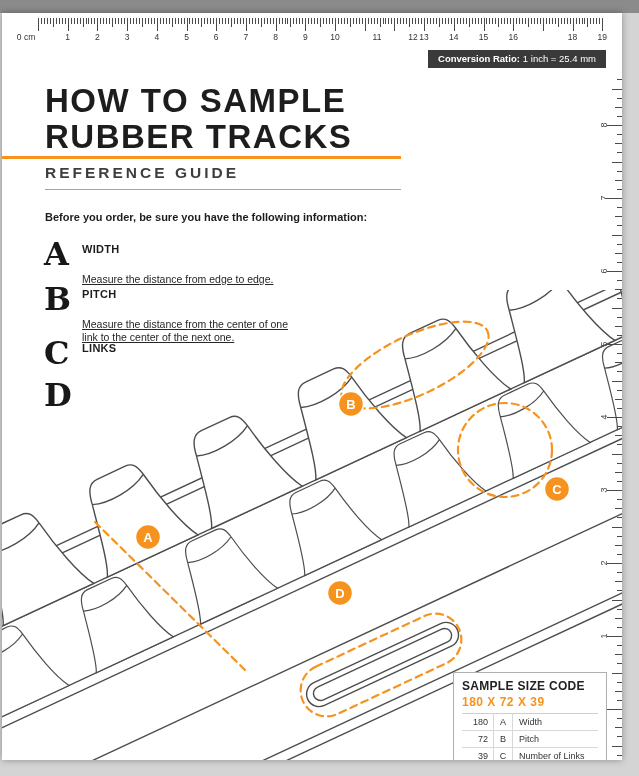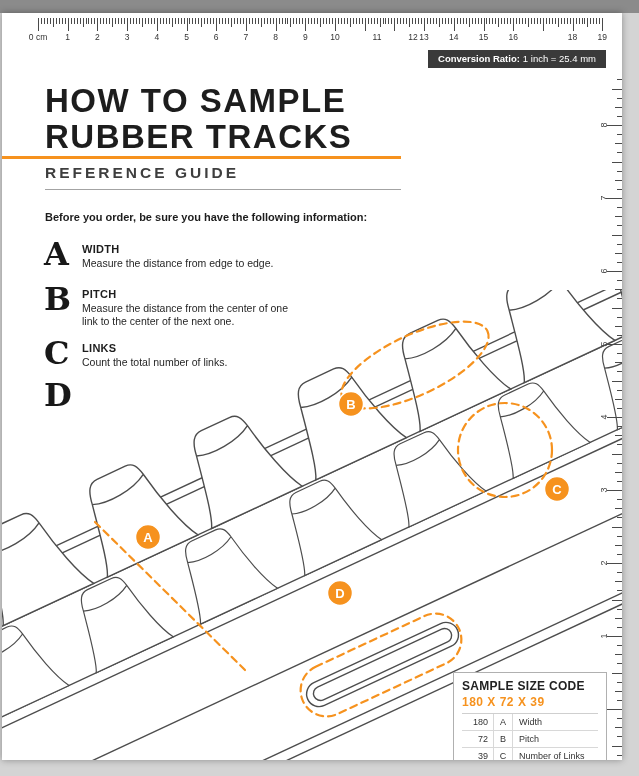--- a/index.html
+++ b/index.html
@@ -33,21 +33,21 @@
   .subtitle{position:absolute;left:43px;top:151px;font-size:15.5px;font-weight:bold;
     letter-spacing:3px;color:#3e3e3e;}
   .rule-gray{position:absolute;left:43px;top:176px;width:356px;height:1px;background:#a3a3a3;}
   .intro{position:absolute;left:43px;top:198px;font-size:11px;font-weight:bold;color:#1d1d1d;}
   
   .item{position:absolute;left:42px;display:flex;}
   .item .letter{width:32px;font-family:"DejaVu Serif",serif;font-weight:700;font-size:32px;
     line-height:32px;color:#181818;}
   .item .txt{margin-left:6px;padding-top:5px;}
   .item .label{font-size:11px;font-weight:bold;color:#1d1d1d;letter-spacing:.3px;line-height:12px;}
-  .item .desc{font-size:10.5px;color:#262626;line-height:12.5px;margin-top:2px;width:230px;}
+  .item .desc{font-size:10.5px;color:#262626;line-height:12.5px;margin-top:18px;width:230px;text-decoration:underline;}
   #item-a{top:225px;} #item-b{top:270px;} #item-c{top:324px;} #item-d{top:366px;}
   #item-b .desc{width:210px;} #item-d .desc{width:170px;}
   
   .diagram{position:absolute;left:-2px;top:277px;width:624px;height:470px;z-index:1;}
   .diagram text{font-family:"Liberation Sans",sans-serif;}
   
   .in-ruler{position:absolute;top:0;right:0;width:26px;height:100%;z-index:6;}
   .in-tick{position:absolute;right:0;height:1px;background:#4a4a4a;}
   .in-label{position:absolute;left:3px;writing-mode:vertical-rl;transform:translateY(-50%) rotate(180deg);
     font-size:9px;color:#444;white-space:nowrap;}
@@ -258,21 +258,21 @@
       <div class="cm-tick" style="left: 573.57px; height: 5.5px;"></div>
       <div class="cm-tick" style="left: 576.54px; height: 5.5px;"></div>
       <div class="cm-tick" style="left: 579.51px; height: 5.5px;"></div>
       <div class="cm-tick" style="left: 582.48px; height: 5.5px;"></div>
       <div class="cm-tick" style="left: 585.45px; height: 9px;"></div>
       <div class="cm-tick" style="left: 588.42px; height: 5.5px;"></div>
       <div class="cm-tick" style="left: 591.39px; height: 5.5px;"></div>
       <div class="cm-tick" style="left: 594.36px; height: 5.5px;"></div>
       <div class="cm-tick" style="left: 597.33px; height: 5.5px;"></div>
       <div class="cm-tick" style="left: 600.3px; height: 13px;"></div>
-      <div class="cm-label" style="left: 36px;">0 cm</div>
+      <div class="cm-label" style="left: 24px;">0 cm</div>
       <div class="cm-label" style="left: 65.7px;">1</div>
       <div class="cm-label" style="left: 95.4px;">2</div>
       <div class="cm-label" style="left: 125.1px;">3</div>
       <div class="cm-label" style="left: 154.8px;">4</div>
       <div class="cm-label" style="left: 184.5px;">5</div>
       <div class="cm-label" style="left: 214.2px;">6</div>
       <div class="cm-label" style="left: 243.9px;">7</div>
       <div class="cm-label" style="left: 273.6px;">8</div>
       <div class="cm-label" style="left: 303.3px;">9</div>
       <div class="cm-label" style="left: 333px;">10</div>
@@ -312,21 +312,20 @@
     <div class="letter">B</div>
     <div class="txt">
       <div class="label">PITCH</div>
       <div class="desc">Measure the distance from the center of one link to the center of the next one.</div>
     </div>
   </div>
   <div class="item" id="item-c">
     <div class="letter">C</div>
     <div class="txt">
       <div class="label">LINKS</div>
-      <div class="desc">Count the total number of links.</div>
     </div>
   </div>
   <div class="item" id="item-d">
     <div class="letter">D</div>
   </div>
 
   <svg class="diagram" viewBox="0 0 624 470" xmlns="http://www.w3.org/2000/svg">
     <defs>
       <path id="lugA" d="M -50 0 C -44 -10 -39 -40 -33 -72 C -31 -86 -27 -93 -18 -93 L 13 -93 C 21 -93 24 -88 26 -78 C 31 -50 40 -16 50 0 Z M -33 -72 C -18 -66 10 -68 26 -78"></path>
     </defs>

